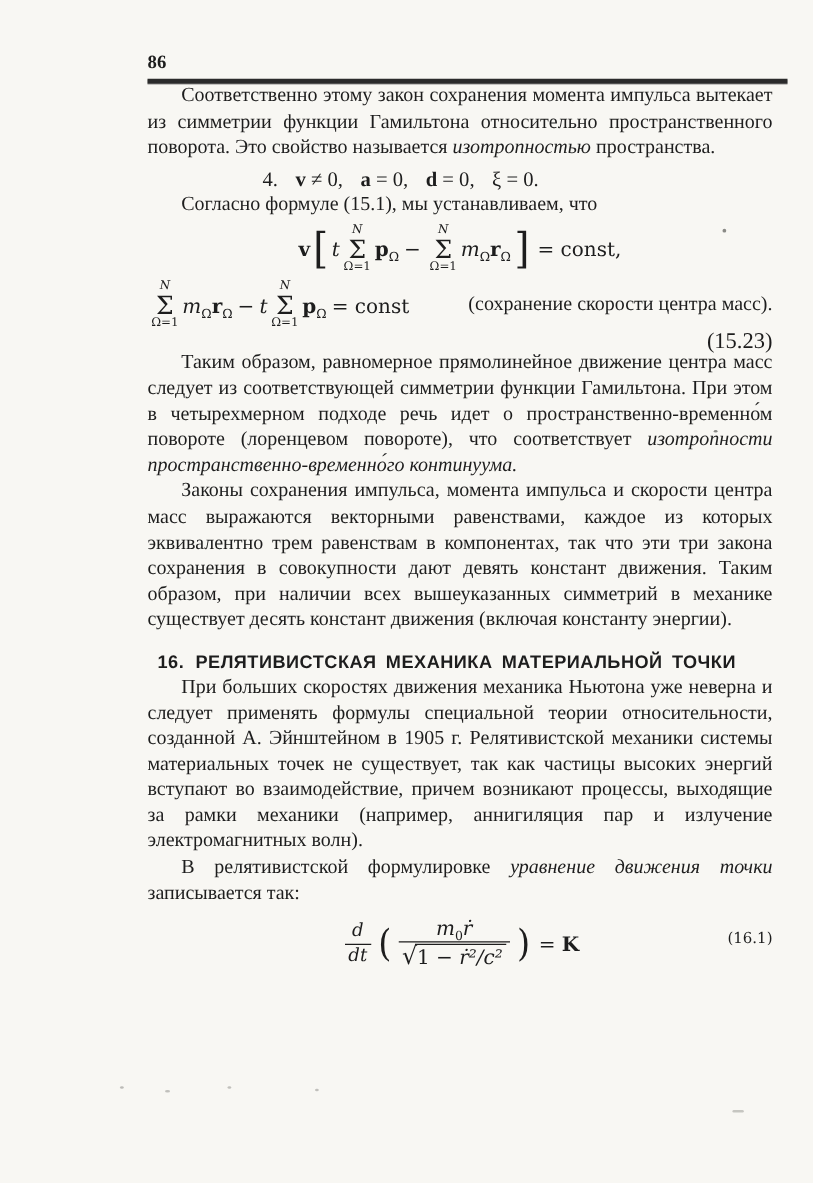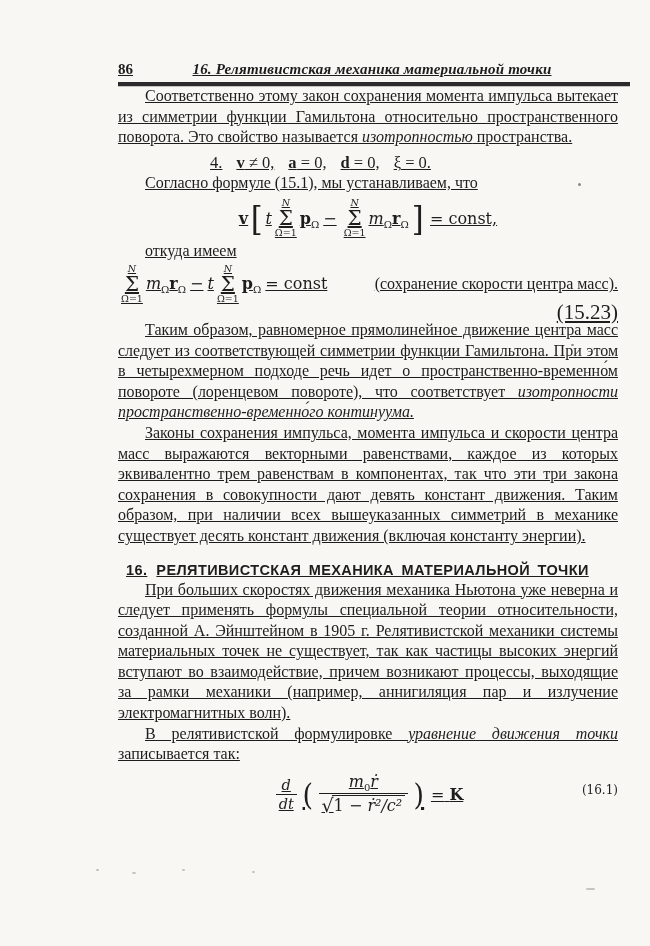--- a/index.html
+++ b/index.html
@@ -4,21 +4,21 @@
 <style>
   html,body{margin:0;padding:0;}
   body{
     width:650px;height:946px;
     background:#f8f7f3;
     font-family:"Liberation Serif","DejaVu Serif",serif;
     color:#1d1d1d;
     -webkit-font-smoothing:antialiased;
   }
   .page{position:relative;width:650px;height:946px;overflow:hidden;}
-  .content{position:absolute;left:118px;top:61px;width:500px;text-decoration:underline;}
+  .content{position:absolute;left:118px;top:42px;width:500px;}
 
   
   .hdr{display:flex;align-items:baseline;font-size:15px;}
   .pagenum{font-weight:bold;width:34px;}
   .runhead{flex:1;text-align:center;font-weight:bold;font-style:italic;letter-spacing:.2px;}
   .hdr-spacer{width:26px;}
   .rule{height:4px;background:#2b2b2b;margin-top:4px;margin-right:-12px;box-shadow:0 1px 0 rgba(40,40,40,.25);}
 
   
   p.body{
@@ -53,21 +53,21 @@
   sub.eqsub{font-size:10px;line-height:0;}
   .delim{font-size:34px;font-weight:400;line-height:.85;margin:0 2px;transform:scaleX(.9);display:inline-block;}
   .paren{font-size:30px;}
   .op{margin:0 4px;}
   .rhs{margin-left:4px;}
   .term{white-space:nowrap;}
 
   
   .eq-row{display:flex;align-items:center;margin-top:0;min-height:44px;}
   .eq-row .comment{margin-left:auto;font-family:"Liberation Serif",serif;font-size:16px;}
-  .eq-label{text-align:right;font-size:21px;margin-top:-2px;height:16px;line-height:16px;}
+  .eq-label{text-align:right;font-size:18px;margin-top:-2px;height:16px;line-height:16px;}
 
   
   .frac{display:inline-flex;flex-direction:column;align-items:center;vertical-align:middle;margin:0 3px;}
   .frac .fnum{display:block;align-self:stretch;text-align:center;border-bottom:1.4px solid #1d1d1d;padding:0 3px 1px;line-height:1.15;}
   .frac .fden{display:block;align-self:stretch;padding:1px 3px 0;line-height:1.15;}
   .small-frac{font-size:14.5px;}
   .sqrt-sym{font-size:19px;margin-right:-2px;vertical-align:top;}
   .radicand{border-top:1.4px solid #1d1d1d;padding:1px 3px 0 2px;display:inline-block;line-height:1.1;}
   .eq-final{position:relative;display:flex;justify-content:center;align-items:center;margin-top:4px;min-height:52px;}
   .eq-final .abs-label{position:absolute;right:0;top:14px;font-size:12px;}
@@ -87,21 +87,20 @@
   .speck{position:absolute;background:#8a8a86;border-radius:50%;}
 </style>
 </head>
 <body>
 
 <div class="page">
   <div class="content">
 
     <div class="hdr">
       <span class="pagenum">86</span>
-      <span class="runhead">16. Релятивистская механика материальной точки</span>
       <span class="hdr-spacer"></span>
     </div>
     <div class="rule"></div>
 
     <p class="body mt-p1"><span>Соответственно этому закон сохранения момента импульса вытекает из симметрии функции Гамильтона относительно пространственного поворота. Это свойство называется </span><span class="it">изотропностью</span><span> пространства.</span></p>
 
     <div class="cond">
       <span class="grp">4.</span><span class="grp term"><span class="bf">v</span><span> ≠ 0,</span></span><span class="grp term"><span class="bf">a</span><span> = 0,</span></span><span class="grp term"><span class="bf">d</span><span> = 0,</span></span><span class="grp term"><span>ξ</span><span> = 0.</span></span>
     </div>
 
@@ -121,21 +120,20 @@
       <span class="sum">
         <span class="lim top">N</span>
         <span class="sigma">Σ</span>
         <span class="lim">Ω=1</span>
       </span>
       <span class="term"><span class="it">m</span><sub class="eqsub">Ω</sub><span class="bf">r</span><sub class="eqsub">Ω</sub></span>
       <span class="delim">]</span>
       <span class="rhs">= const,</span>
     </div>
 
-    <p class="body noindent">откуда имеем</p>
 
     <div class="eq eq-row">
       <span class="sum">
         <span class="lim top">N</span>
         <span class="sigma">Σ</span>
         <span class="lim">Ω=1</span>
       </span>
       <span class="term"><span class="it">m</span><sub class="eqsub">Ω</sub><span class="bf">r</span><sub class="eqsub">Ω</sub></span>
       <span class="op">−</span>
       <span class="it">t</span>

